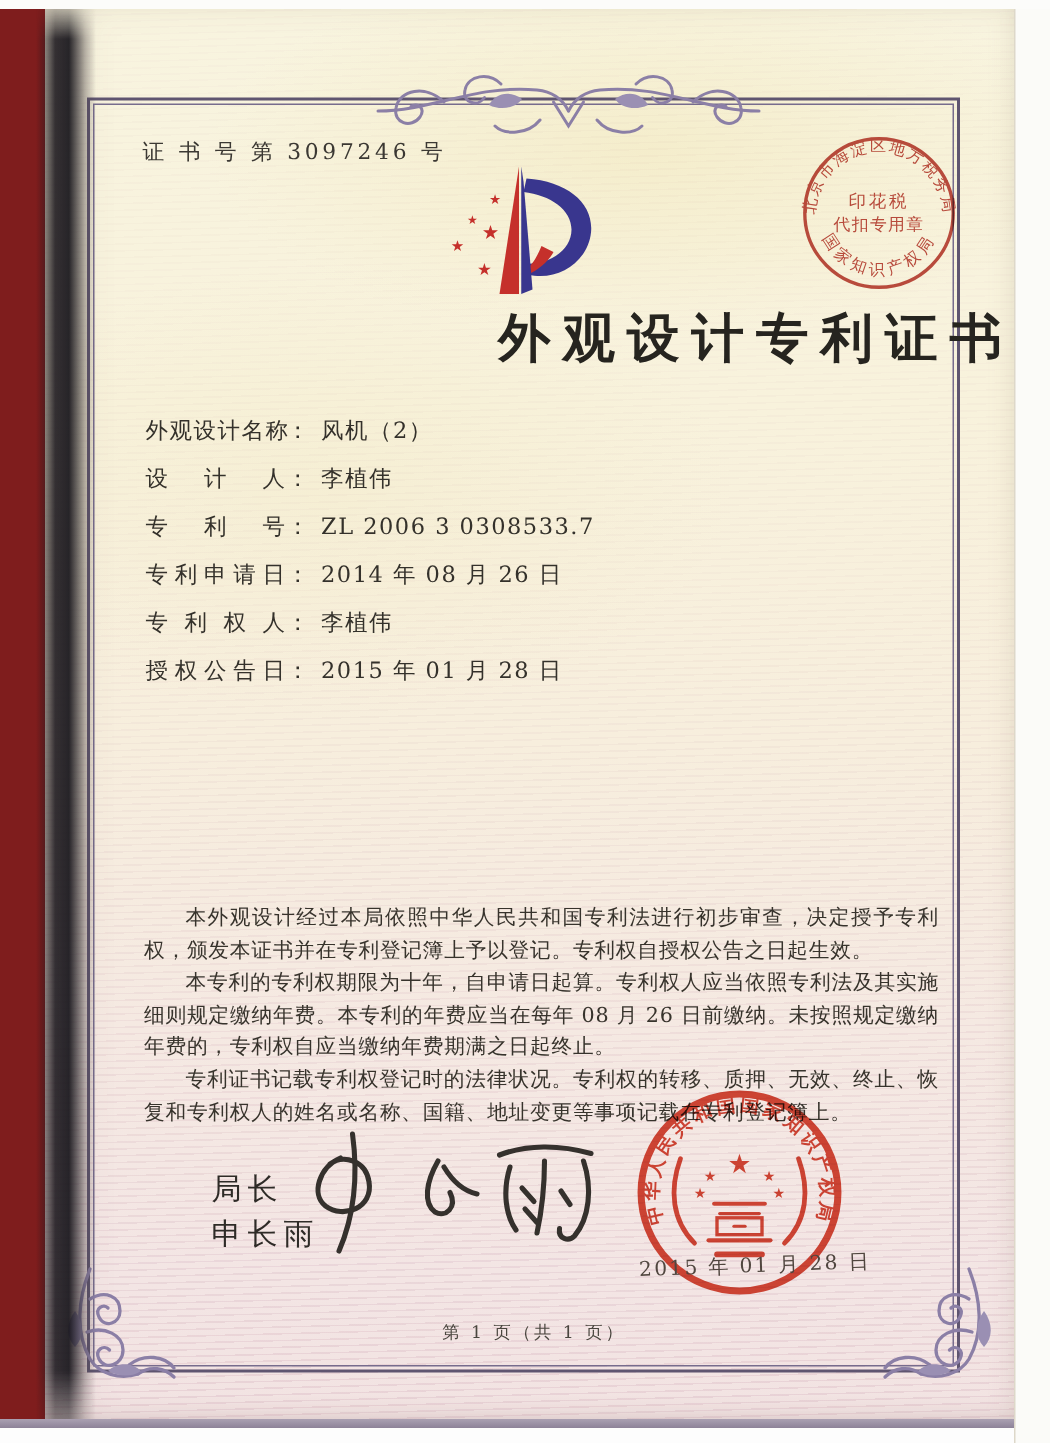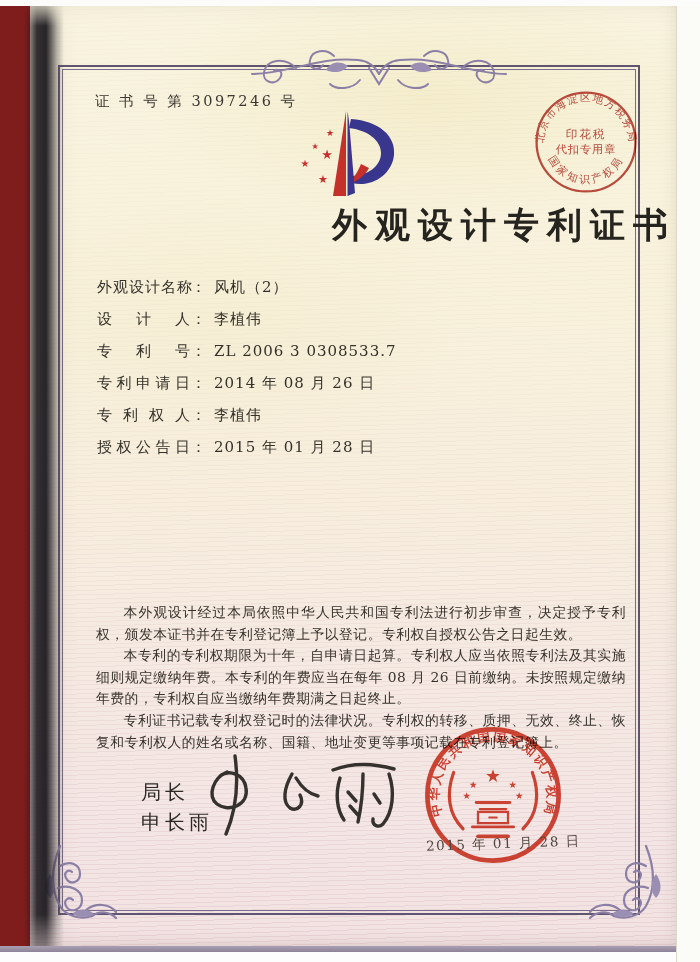--- a/index.html
+++ b/index.html
@@ -172,20 +172,21 @@
         <path d="M194,32 C200,50 198,70 188,82 C184,86 177,84 178,77"></path>
         <path d="M168,32 C168,50 166,66 163,80"></path>
         <path d="M153,50 l8,9"></path>
         <path d="M155,64 l8,9"></path>
         <path d="M179,52 l6,9"></path>
       </g>
     </svg>
 
     <div class="issue-date">2015 年 01 月 28 日</div>
 
+    <div class="footer">第 1 页（共 1 页）</div>
 
     <svg class="tax-seal" width="112" height="112" viewBox="0 0 120 120">
       <defs>
         <path id="taxTop" d="M14,62 A46,46 0 0 1 106,62"></path>
         <path id="taxBottom" d="M16,60 A44,44 0 0 0 104,60"></path>
       </defs>
       <circle cx="60" cy="60" r="53" fill="none" stroke="#b5362c" stroke-width="2.4"></circle>
       <text font-size="11.5" fill="#b5362c" letter-spacing="1.5" text-anchor="middle">
         <textPath href="#taxTop" startOffset="50%">北京市海淀区地方税务局</textPath>
       </text>

